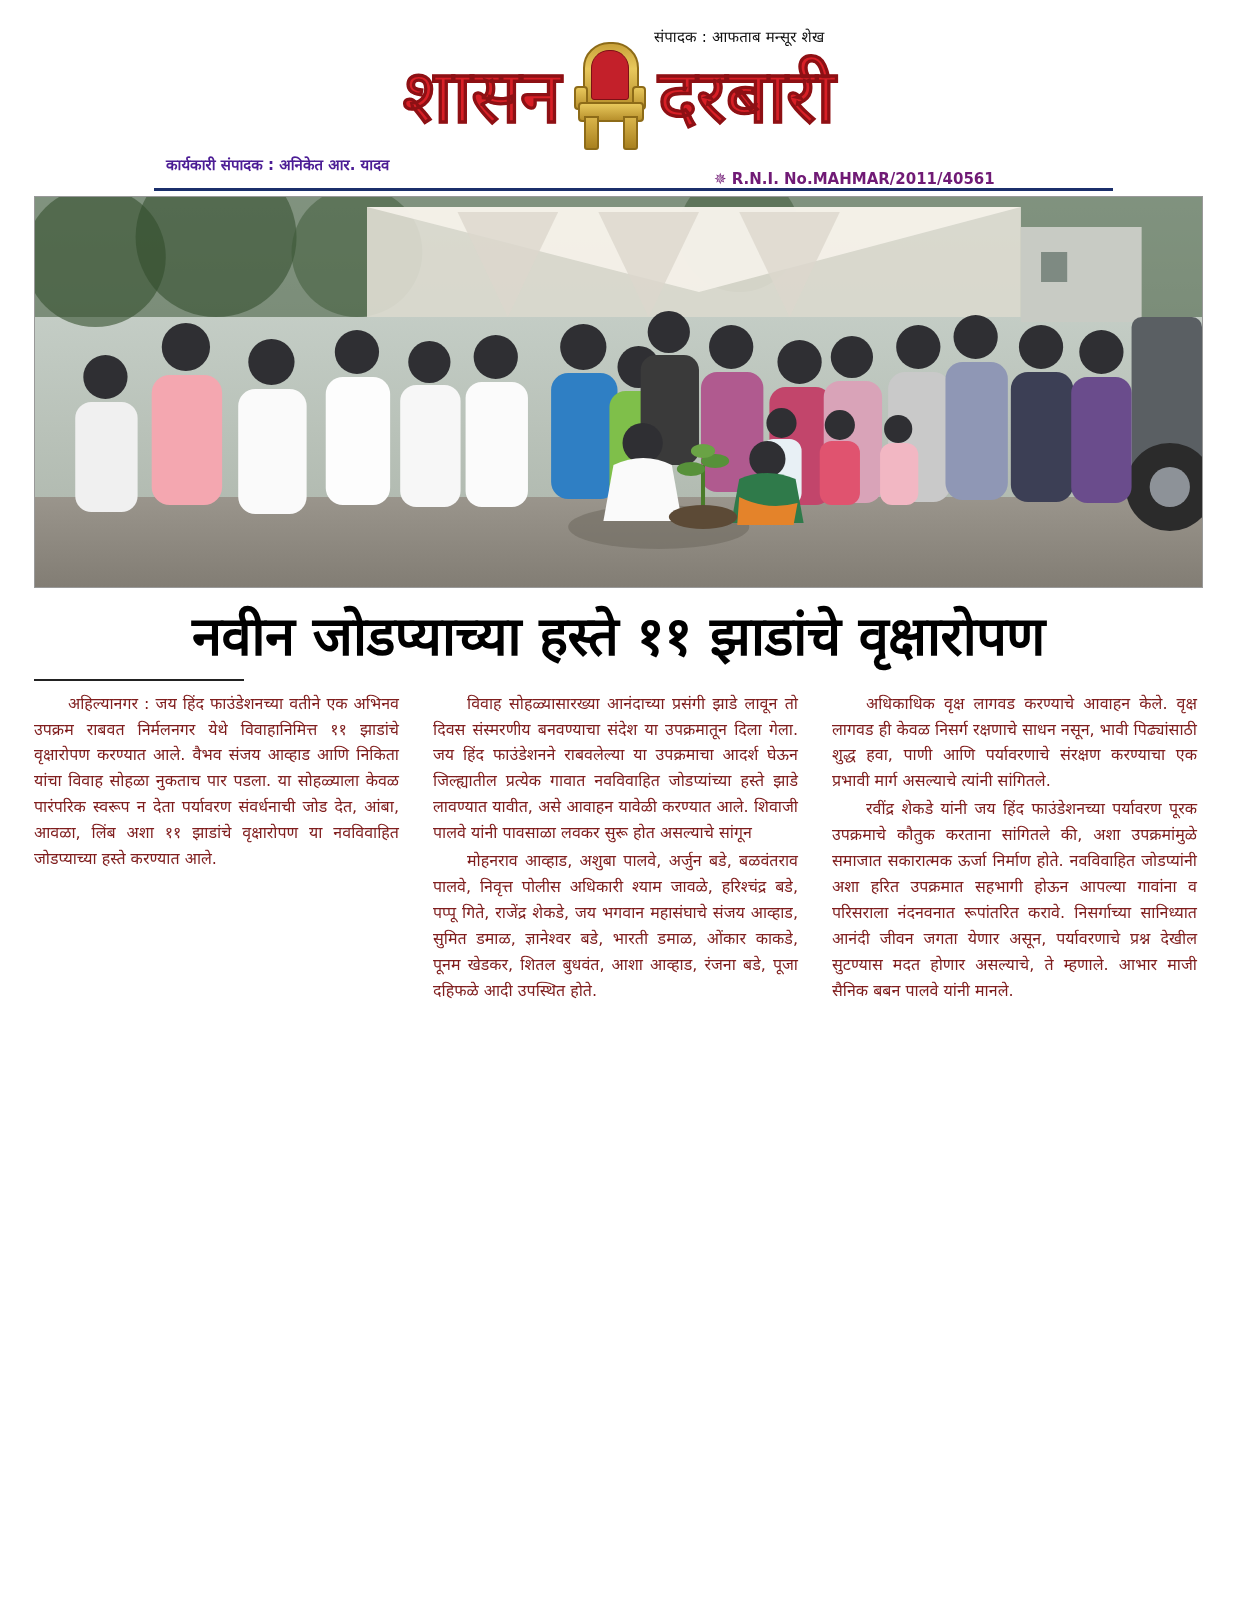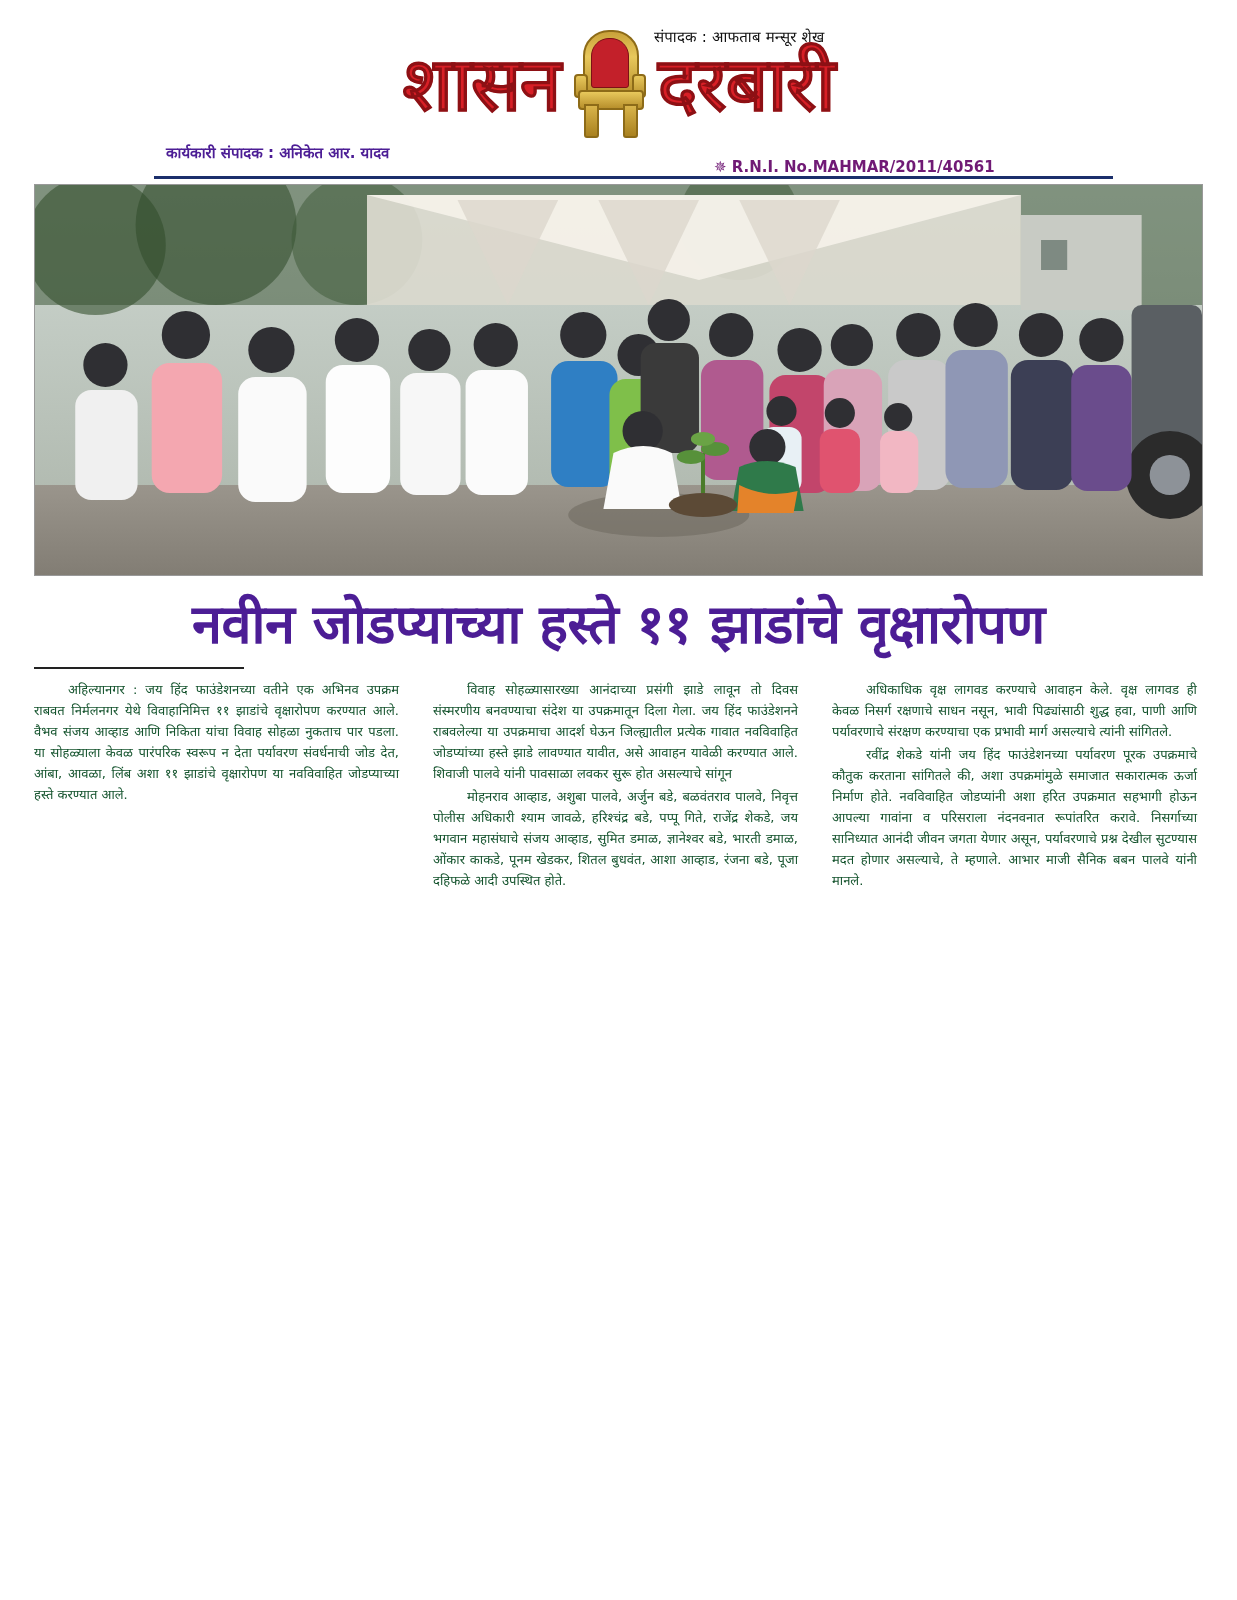--- a/index.html
+++ b/index.html
@@ -21,21 +21,21 @@
     position: relative;
     background: #fff;
     box-sizing: border-box;
     padding: 0 34px;
   }
 
   
   .masthead {
     position: relative;
     height: 168px;
-    padding-top: 8px;
+    padding-top: 20px;
   }
   .editor-line {
     position: absolute;
     top: 26px;
     left: 620px;
     font-size: 15px;
     font-family: "DejaVu Sans", sans-serif;
     color: #111;
     letter-spacing: 0.2px;
   }
@@ -172,21 +172,21 @@
   .photo-wrap svg { display: block; width: 100%; height: 100%; }
 
   
   .headline {
     font-family: "DejaVu Sans", sans-serif;
     font-weight: bold;
     font-size: 54px;
     line-height: 1.16;
     text-align: center;
     margin: 18px 0 10px 0;
-    color: #4c1d95;
+    color: #000000;
     letter-spacing: -0.5px;
   }
 
   
   .byline {
     font-family: "DejaVu Sans", sans-serif;
     font-weight: bold;
     font-size: 19px;
     color: #111;
     margin-bottom: 6px;
@@ -197,25 +197,25 @@
     margin: 4px 0 10px 0;
   }
   .columns {
     display: flex;
     gap: 34px;
     margin-top: 6px;
   }
   .col {
     width: 365px;
     font-family: "DejaVu Sans", sans-serif;
-    font-size: 13px;
+    font-size: 16px;
     line-height: 1.62;
     text-align: justify;
     text-justify: inter-word;
-    color: #14532d;
+    color: #7f1d1d;
   }
   .col p { margin: 0 0 2px 0; text-indent: 34px; }
 </style>
 </head>
 <body>
 
 <div class="page">
 
   <div class="masthead">
     <div class="editor-line">संपादक : आफताब मन्सूर शेख</div>

